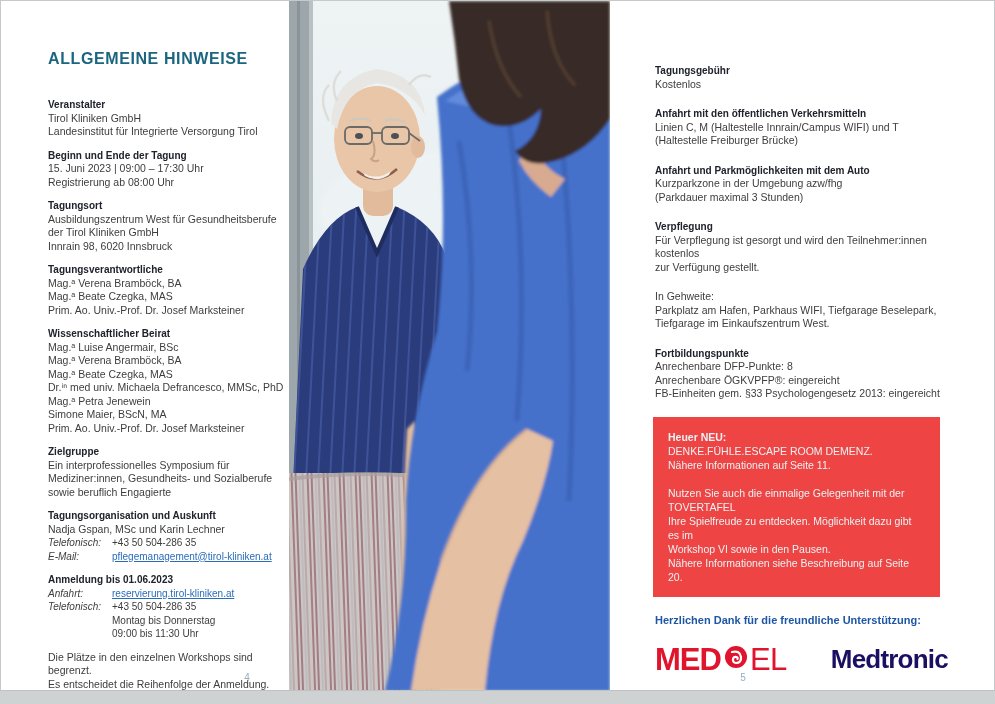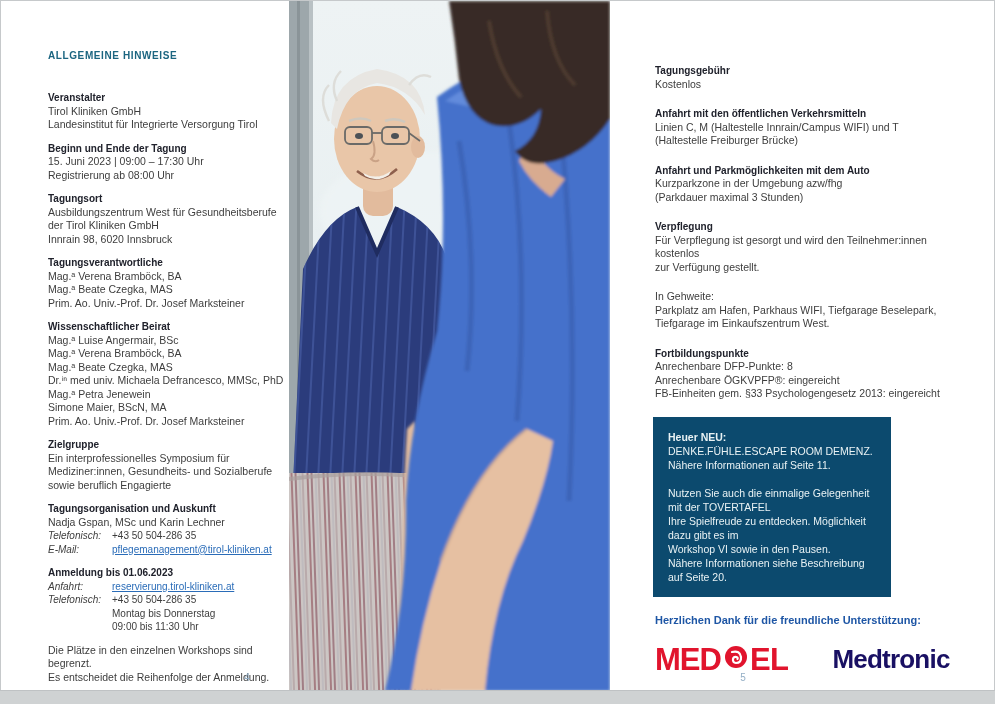--- a/index.html
+++ b/index.html
@@ -2,43 +2,43 @@
 <html><head>
 <meta charset="utf-8">
 <style>
   html,body{margin:0;padding:0;background:#e8e8e8;}
   .canvas{position:relative;width:995px;height:704px;background:#ffffff;overflow:hidden;
           font-family:"Liberation Sans",sans-serif;color:#3d3d3d;
           box-shadow:inset 0 0 0 1px #c6c9cb;}
   .col{position:absolute;top:0;}
   .col-left{left:48px;width:242px;padding-top:50px;}
   .col-right{left:655px;width:292px;padding-top:64px;}
-  .doc-title{font-size:10px;font-weight:bold;letter-spacing:.6px;color:#1b6580;margin:0 0 30px 0;}
+  .doc-title{font-size:16px;font-weight:bold;letter-spacing:.6px;color:#1b6580;margin:0 0 30px 0;}
   h2{font-size:10px;line-height:13.5px;font-weight:bold;color:#20222c;margin:0;}
   .ml{font-size:10.5px;line-height:13.5px;margin:0;white-space:pre-line;}
   .sec{margin-bottom:10px;}
   .sec-r{margin-bottom:16px;}
   .row{font-size:10px;line-height:13.5px;display:flex;}
   .lbl{font-style:italic;width:64px;flex:0 0 64px;}
   .link{color:#2a6cb8;text-decoration:underline;cursor:pointer;}
   .note{margin-top:8px;}
   .pagenum{position:absolute;top:672px;font-size:10px;color:#93aec5;width:20px;text-align:center;}
   .pagenum-left{left:237px;}
   .pagenum-right{left:733px;}
   .photo{position:absolute;left:289px;top:1px;width:321px;height:690px;background:#e7edef;}
-  .highlight-box{background:#0c4a6e;color:#e9f2f4;padding:13px 15px;width:238px;box-sizing:border-box;
+  .highlight-box{background:#ef4444;color:#e9f2f4;padding:13px 15px;width:287px;box-sizing:border-box;
                  margin-top:12px;margin-left:-2px;}
   .highlight-box .bt{font-weight:bold;font-size:10.5px;line-height:14px;margin:0;}
   .highlight-box .ml{color:#e9f2f4;line-height:14px;}
   .box-gap{height:14px;}
   .thanks{font-size:11px;font-weight:bold;color:#1e56a5;margin-top:17px;}
   .sponsors{display:flex;align-items:center;margin-top:16px;gap:44px;}
   .medel{display:flex;align-items:center;color:#e1142d;}
   .medel .m1{font-size:31px;font-weight:bold;letter-spacing:-1px;}
-  .medel .m2{font-size:31px;font-weight:700;letter-spacing:-.5px;}
+  .medel .m2{font-size:31px;font-weight:400;letter-spacing:-.5px;}
   .medel svg{margin:0 2px 6px 3px;}
   .medtronic{font-size:26px;font-weight:bold;color:#191063;letter-spacing:-.8px;}
   .bottom-bar{position:absolute;left:0;right:0;bottom:0;height:13px;background:#cfd2d3;border-top:1px solid #bfc2c4;}
 </style>
 </head>
 <body>
 
 <div class="canvas">
 
   <div class="col col-left">

